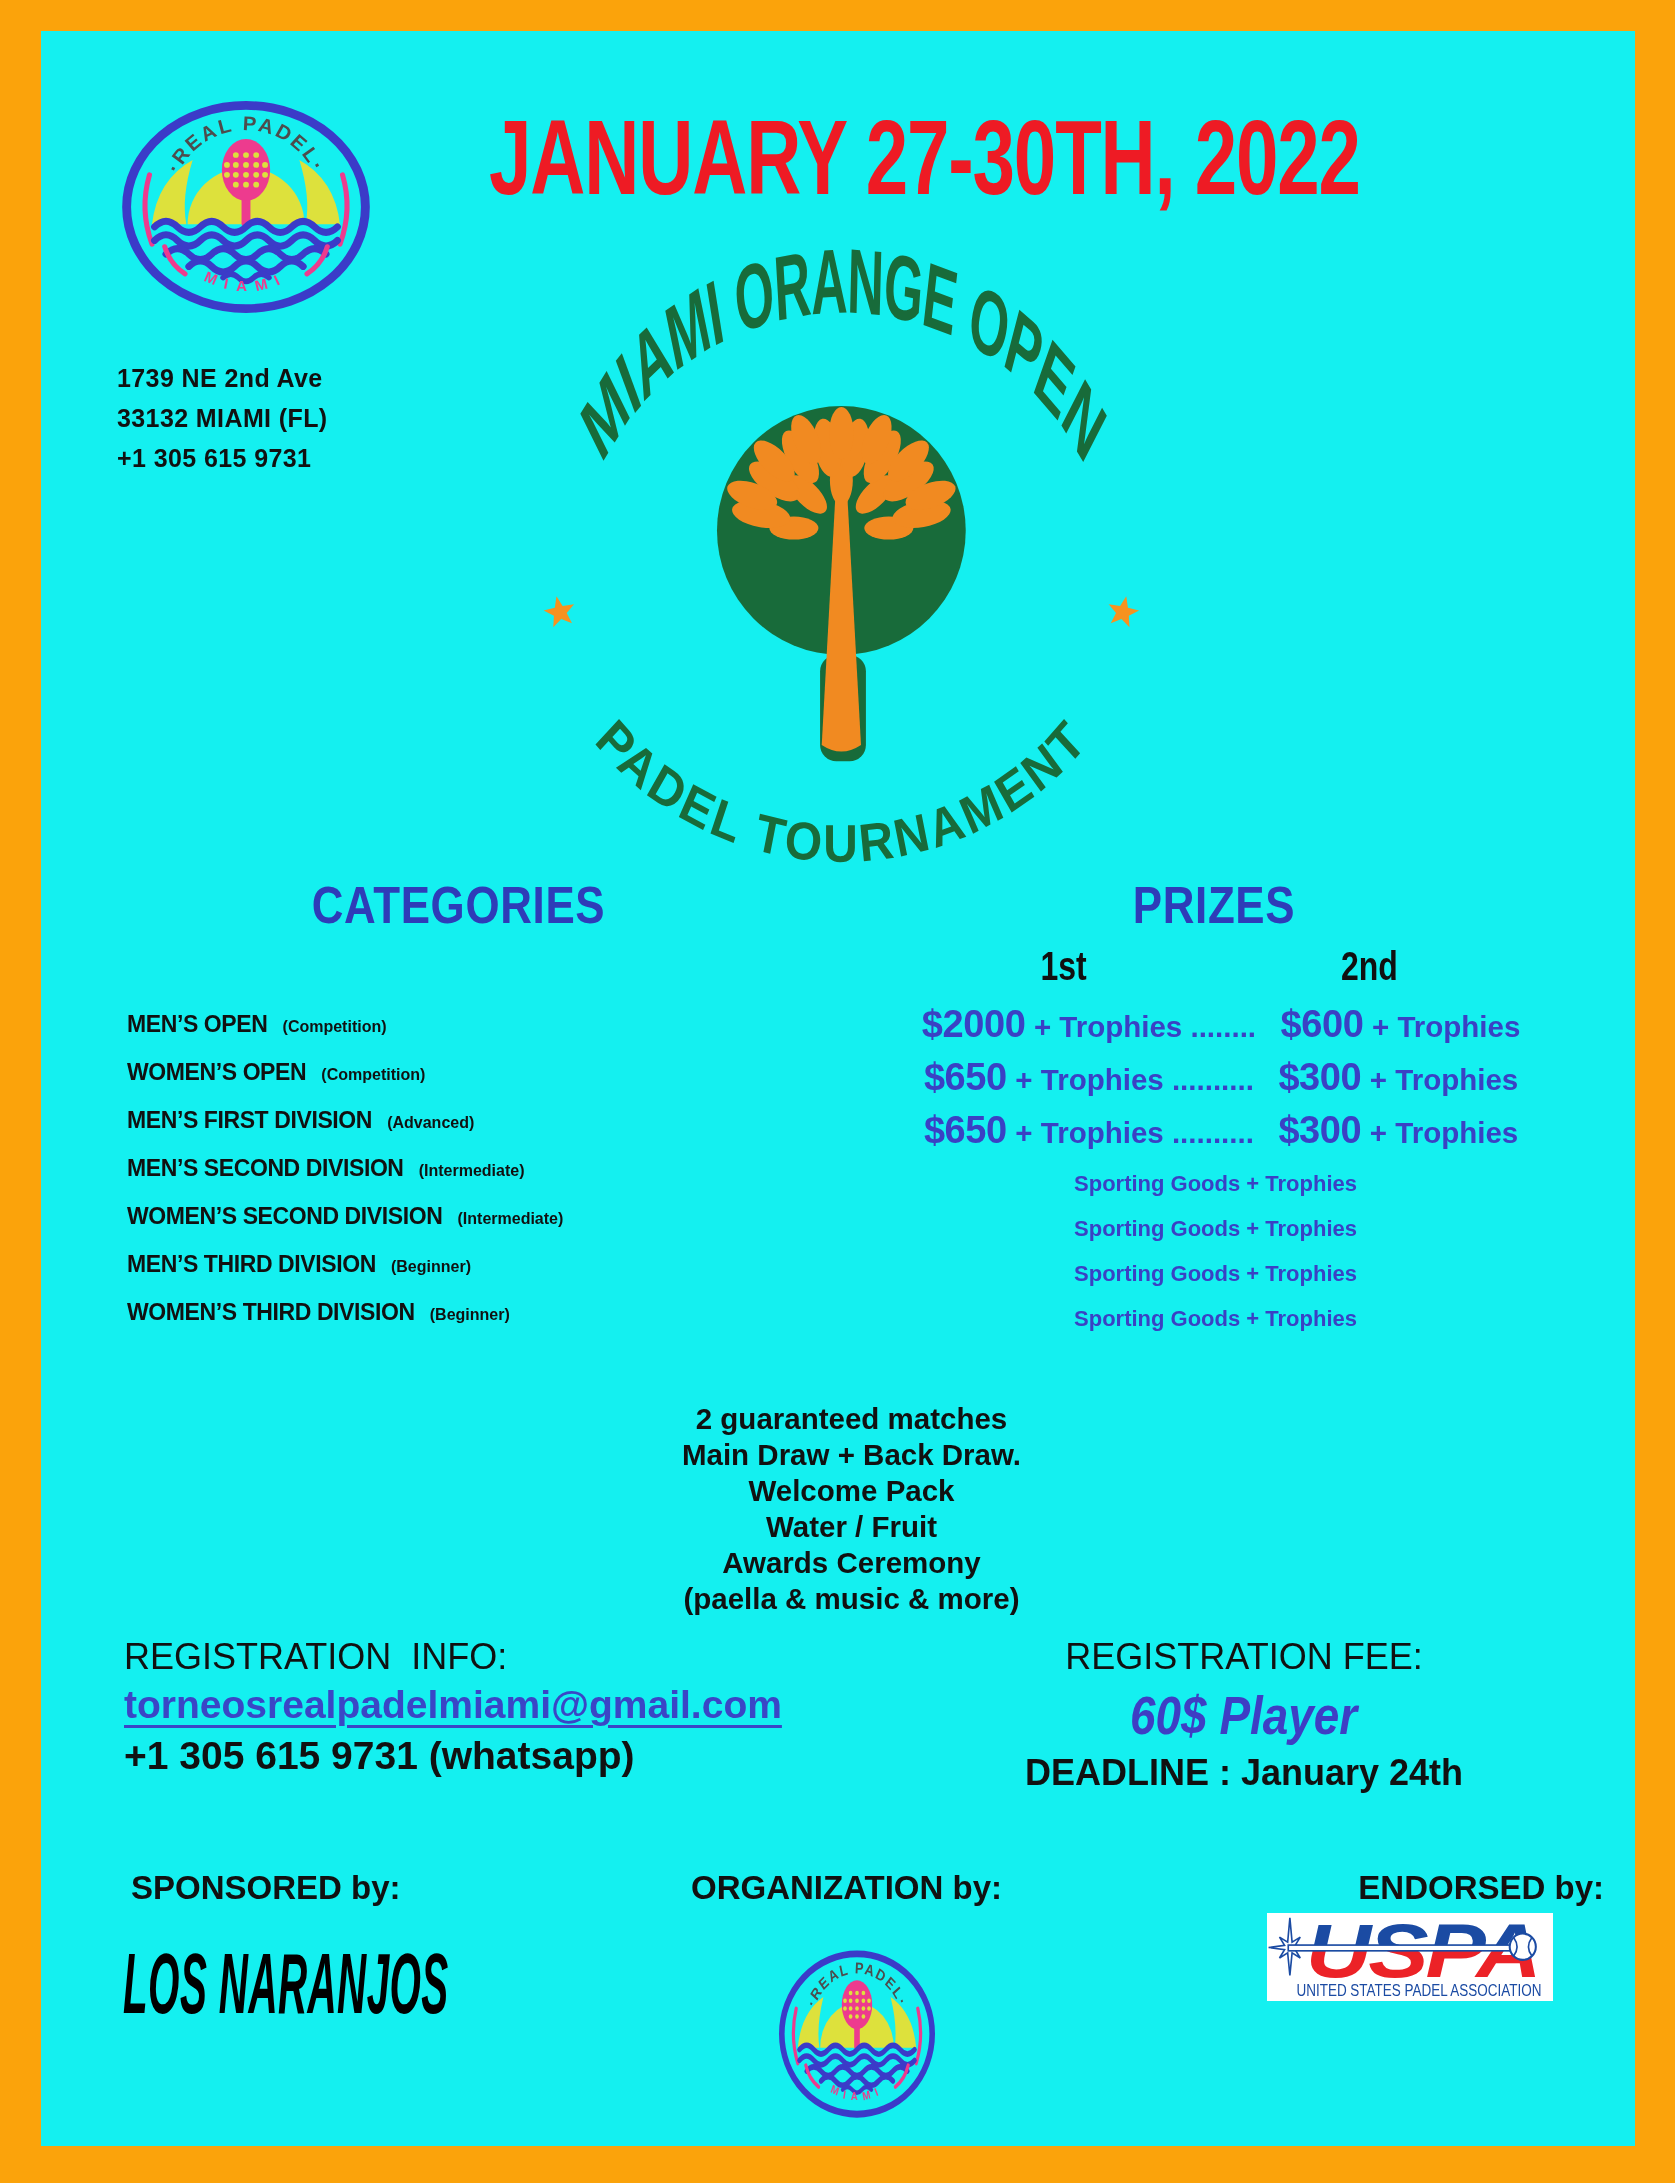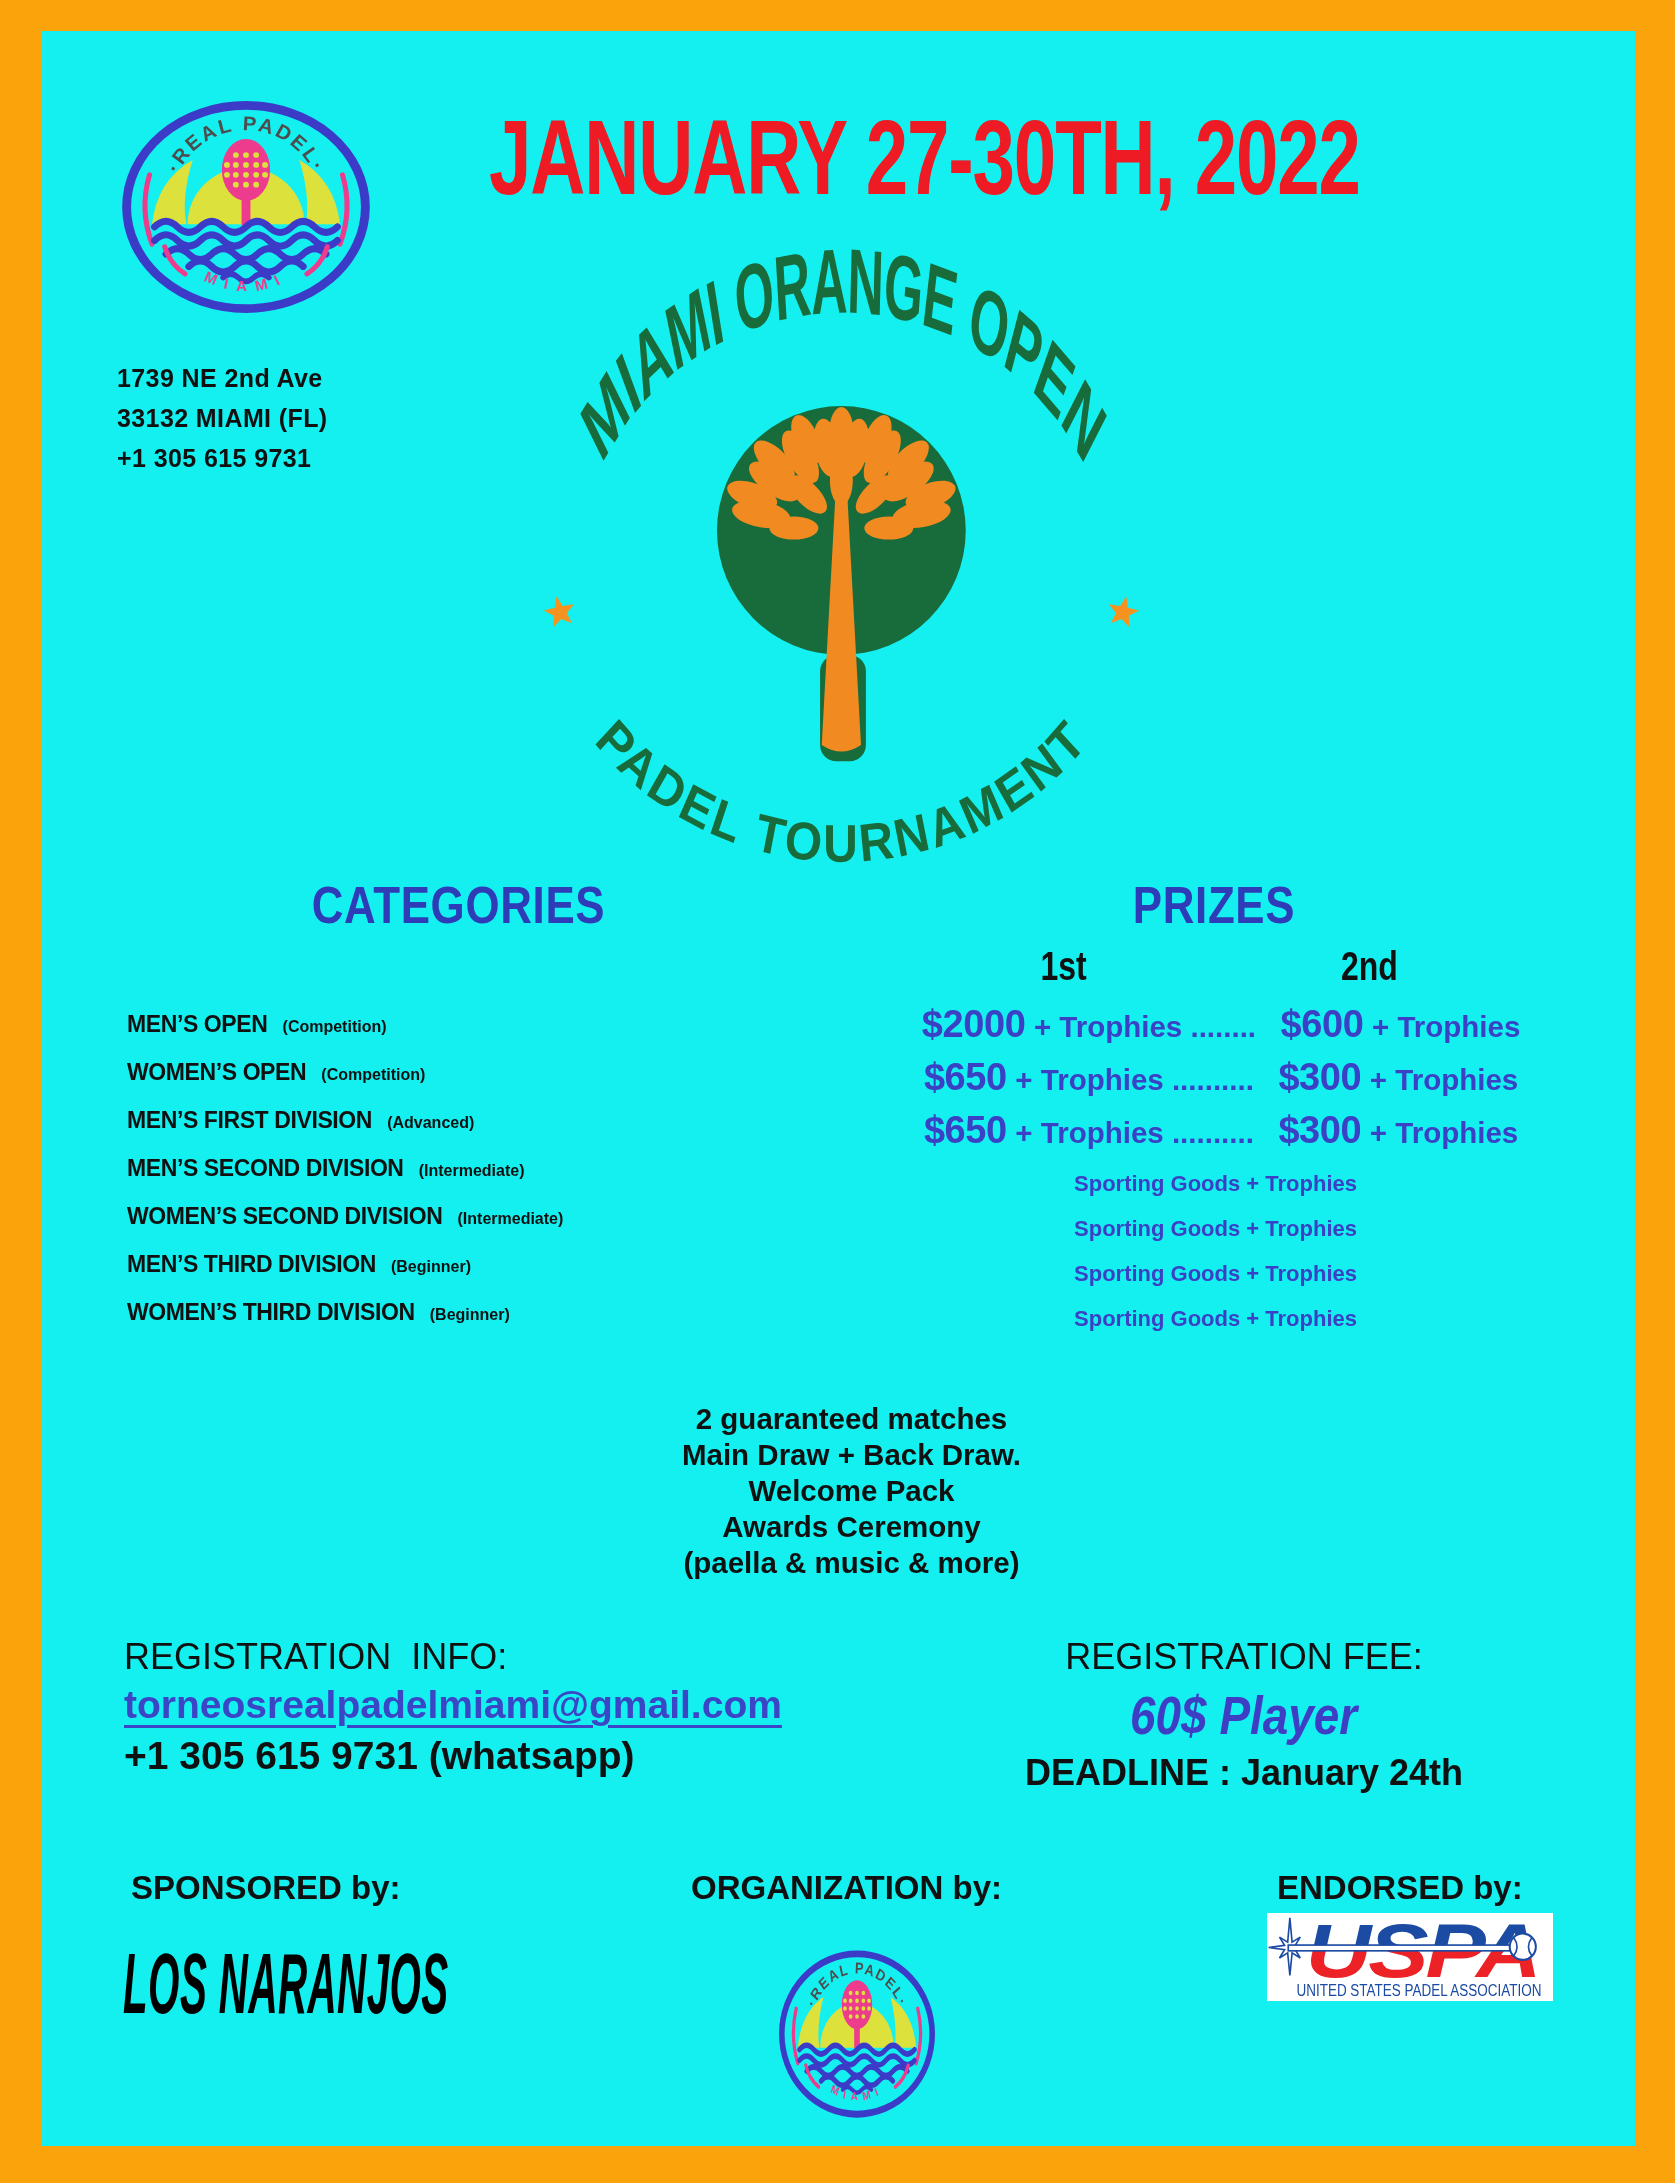--- a/index.html
+++ b/index.html
@@ -43,21 +43,21 @@
   .email{display:inline-block;font-size:39px;font-weight:bold;color:var(--c-linkblue);line-height:49px;
          text-decoration:underline;text-decoration-thickness:3.3px;text-underline-offset:6.5px;cursor:pointer;}
   .phone{font-size:39px;font-weight:bold;color:var(--c-black);line-height:54px;}
   .reg-fee{left:974px;top:1633px;width:540px;text-align:center;}
   .fee{font-size:54px;font-weight:bold;font-style:italic;color:var(--c-feeblue);line-height:70px;
        display:inline-block;transform:scaleX(.85);white-space:nowrap;}
   .deadline{font-size:36px;font-weight:bold;color:var(--c-black);line-height:46px;white-space:nowrap;}
   .foot-lbl{top:1867px;font-size:33px;font-weight:bold;color:var(--c-black);line-height:41px;}
   .lbl-sponsor{left:131px;}
   .lbl-org{left:642px;width:409px;text-align:center;}
-  .lbl-endorse{left:1277px;width:327px;text-align:left;}
+  .lbl-endorse{left:1277px;width:327px;text-align:right;}
   .sponsor-name{left:123px;top:1930px;font-size:86px;font-weight:bold;font-style:italic;color:#000;
                 line-height:106px;white-space:nowrap;transform:scaleX(.47);transform-origin:left top;letter-spacing:0.8px;}
   .club-logo-bottom{left:777px;top:1948px;width:160px;height:176px;}
   .uspa{left:1267px;top:1913px;width:286px;height:88px;}
   svg{display:block;}
   .defs-holder{position:absolute;width:0;height:0;overflow:hidden;}
 </style>
 </head>
 <body>
 
@@ -230,20 +230,21 @@
     <div class="prz-row prz-goods">Sporting Goods + Trophies</div>
     <div class="prz-row prz-goods">Sporting Goods + Trophies</div>
     <div class="prz-row prz-goods">Sporting Goods + Trophies</div>
     <div class="prz-row prz-goods">Sporting Goods + Trophies</div>
   </div>
 
   <div class="abs perks">
     <div>2 guaranteed matches</div>
     <div>Main Draw + Back Draw.</div>
     <div>Welcome Pack</div>
+    <div>Water / Fruit</div>
     <div>Awards Ceremony</div>
     <div>(paella &amp; music &amp; more)</div>
   </div>
 
   <div class="abs reg-info">
     <div class="reg-hdr">REGISTRATION  INFO:</div>
     <a class="email">torneosrealpadelmiami@gmail.com</a>
     <div class="phone">+1 305 615 9731 (whatsapp)</div>
   </div>
 

